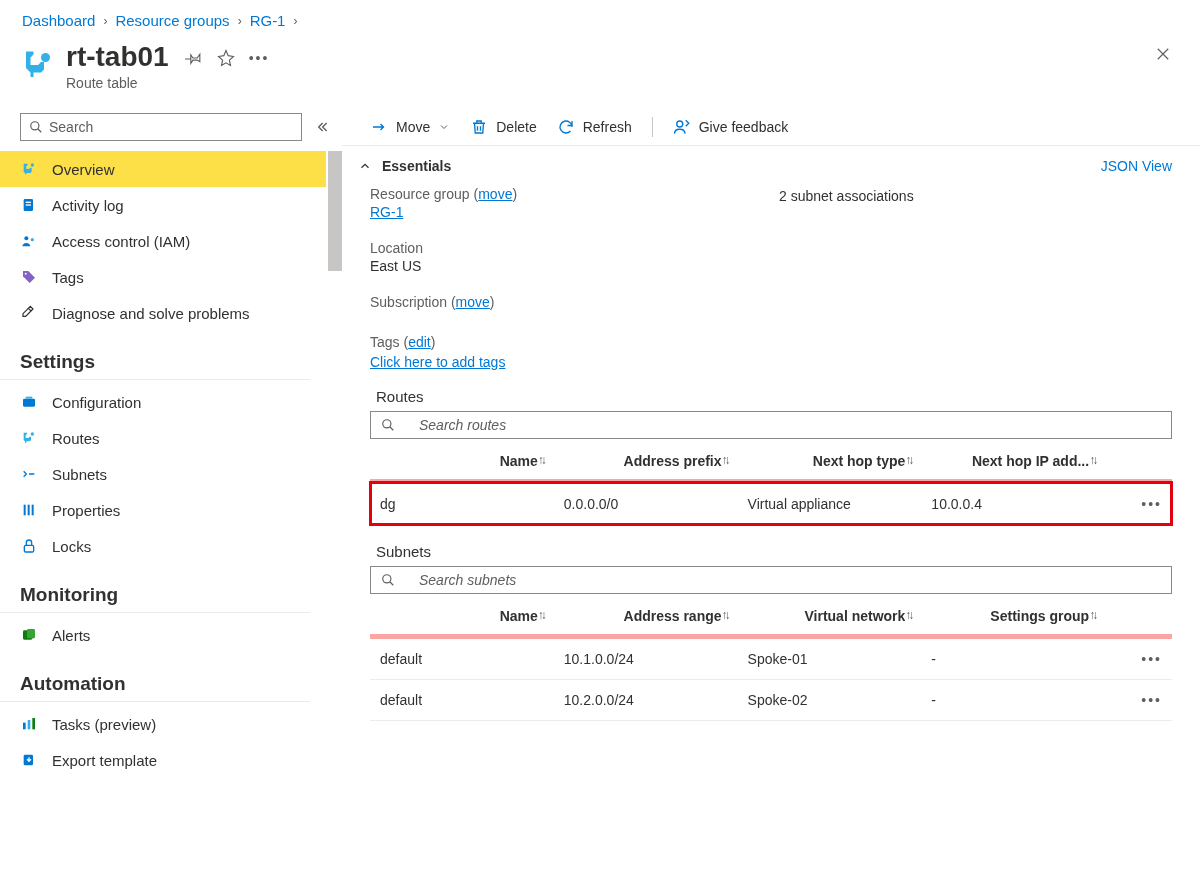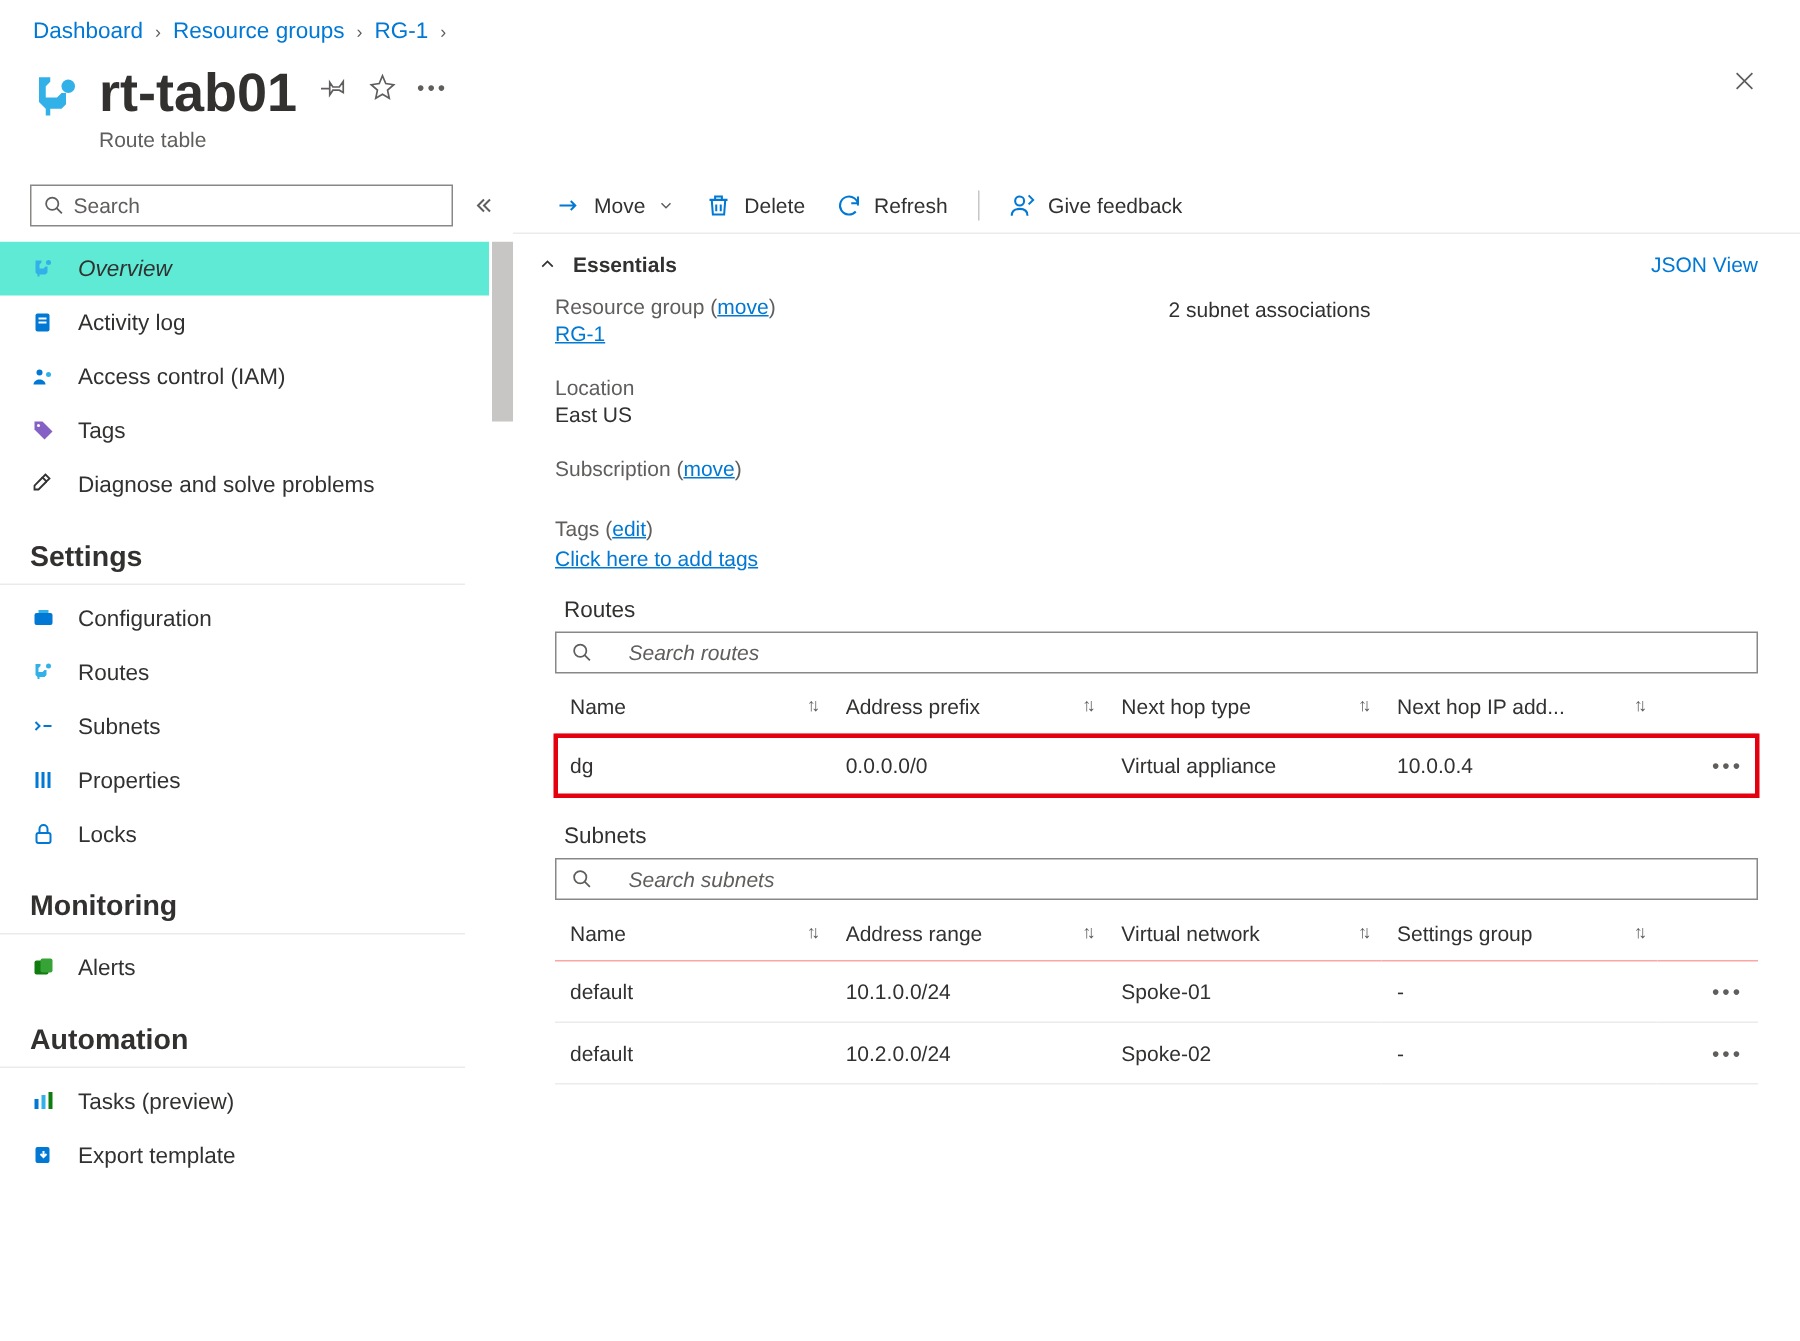--- a/index.html
+++ b/index.html
@@ -20,21 +20,21 @@
   .breadcrumb a { margin: 0 2px; }
   .breadcrumb .sep { margin: 0 6px; color: #605e5c; font-size: 12px; }
 
   
   .header {
     display: flex;
     align-items: flex-start;
     padding: 4px 20px 18px 20px;
   }
   .header-icon { width: 36px; height: 36px; margin-right: 10px; margin-top: 6px; color:#32b1e8; }
-  .header-titles h1 { font-size: 36px; font-weight: 600; }
+  .header-titles h1 { font-size: 28px; font-weight: 600; }
   .header-titles .sub { color: #605e5c; font-size: 14px; margin-top: 2px; }
   .header-actions { display: flex; align-items: center; margin-left: 16px; gap: 14px; margin-top: 8px; }
   .header-actions .iconbtn { color:#605e5c; cursor:pointer; }
   .header-close { margin-left: auto; margin-top: 4px; font-size: 20px; color:#605e5c; cursor:pointer; padding-right: 8px;}
 
   
   .main { display: flex; height: calc(894px - 118px); }
 
   
   .sidebar { width: 342px; display:flex; flex-direction:column; position: relative; }
@@ -59,21 +59,21 @@
     background: #c8c6c4;
   }
 
   .nav-list { padding-right: 16px; }
   .nav-item {
     display: flex; align-items: center;
     padding: 9px 12px 9px 20px;
     cursor: pointer;
     font-size: 15px;
   }
-  .nav-item.selected { background: #5eead4; font-style: italic; }
+  .nav-item.selected { background: #fde047; }
   .nav-item .ni-icon { width: 18px; height: 18px; margin-right: 14px; display:flex; align-items:center; justify-content:center; }
   .section-title {
     font-weight: 600; font-size: 19px;
     padding: 20px 20px 6px 20px;
     border-bottom: 1px solid #edebe9;
     margin-bottom: 4px;
     margin-right: 16px;
   }
 
   
@@ -121,23 +121,23 @@
     border: 1px solid #8a8886;
     padding: 5px 10px;
     color: #605e5c;
     font-style: italic;
     gap: 16px;
   }
   .filter-box svg { margin-right: 8px; flex-shrink:0; }
 
   table.grid { width: 100%; border-collapse: collapse; margin-top: 4px; }
   table.grid th {
-    text-align: left; font-weight: 400; font-size: 14px;
+    text-align: right; font-weight: 700; font-size: 14px;
     padding: 10px 10px;
-    border-bottom: 1px solid #fca5a5;
+    border-bottom: 5px solid #fca5a5;
   }
   table.grid td {
     padding: 12px 10px;
     border-bottom: 1px solid #edebe9;
     font-size: 14px;
   }
   .sort-arrows { float: right; color:#605e5c; font-size: 12px; letter-spacing:-3px;}
   .row-more { text-align:right; color:#605e5c; letter-spacing:2px;}
   .highlight td { position: relative; }
   .highlight { outline: 3px solid #e3000f; outline-offset: -2px;}

